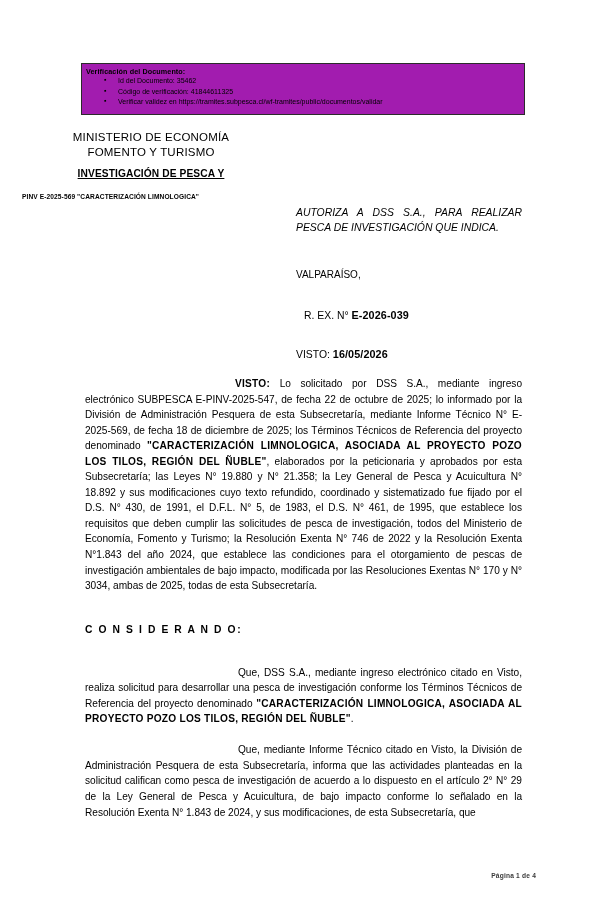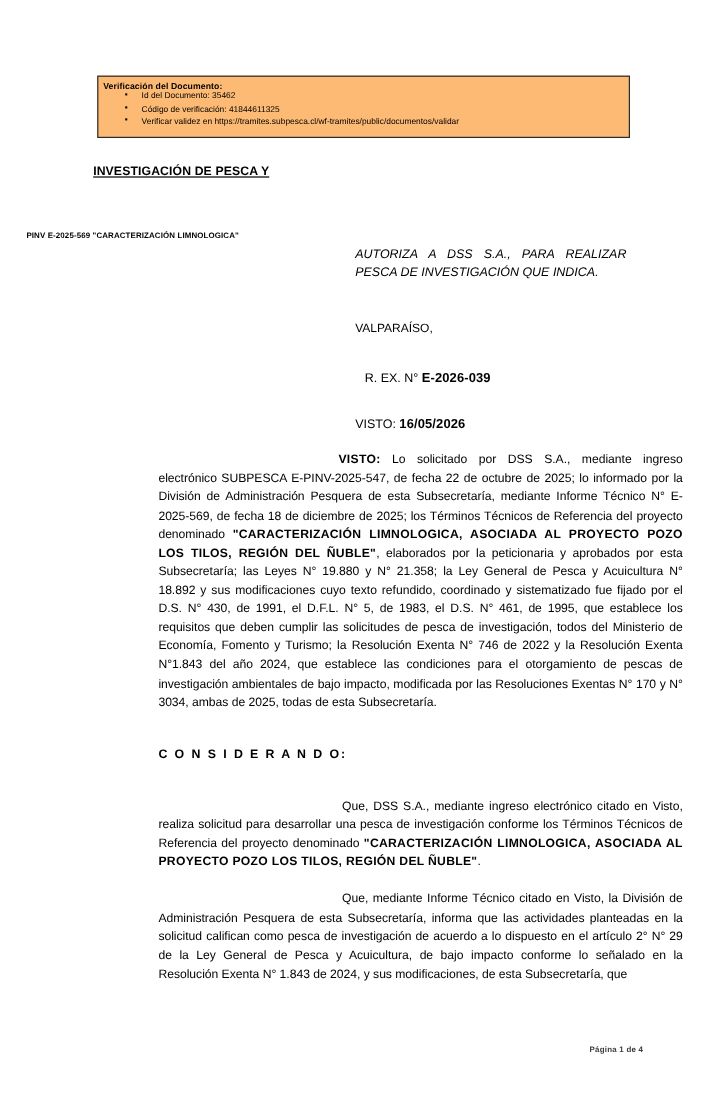--- a/index.html
+++ b/index.html
@@ -19,21 +19,21 @@
   
   .verif-box {
     position: absolute;
     left: 81px;
     top: 63px;
     width: 444px;
     height: 52px;
     border: 1px solid #2b2b2b;
     box-sizing: border-box;
     overflow: hidden;
-    background: #fdba74;
+    background: #a21caf;
   }
   .verif-title {
     font-size: 7.2px;
     font-weight: bold;
     letter-spacing: 0.1px;
     margin: 3px 0 0 4px;
     white-space: nowrap;
   }
   .verif-list {
     margin: 0;
@@ -127,21 +127,20 @@
     top: 348px;
     font-size: 10.4px;
   }
 
   
   .body-wrap {
     position: absolute;
     left: 85px;
     top: 376px;
     width: 437px;
-    margin-left: 47px;
   }
   p.para {
     margin: 0;
     font-size: 10.15px;
     line-height: 15.55px;
     text-align: justify;
     text-align-last: left;
     letter-spacing: -0.02px;
   }
   p.para + p.para { margin-top: 15.5px; }
@@ -178,20 +177,24 @@
 <div class="verif-box">
   <div class="verif-title">Verificación del Documento:</div>
   <ul class="verif-list">
     <li>Id del Documento: 35462</li>
     <li>Código de verificación: 41844611325</li>
     <li>Verificar validez en https://tramites.subpesca.cl/wf-tramites/public/documentos/validar</li>
   </ul>
 </div>
 
 <div class="left-head">
+  <div class="ministerio">
+    <div>MINISTERIO DE ECONOMÍA</div>
+    <div>FOMENTO Y TURISMO</div>
+  </div>
   <div class="subsecretaria">
     <div>INVESTIGACIÓN DE PESCA Y</div>
   </div>
 </div>
 <div class="pinv-label">PINV E-2025-569 "CARACTERIZACIÓN LIMNOLOGICA"</div>
 
 <div class="right-head">
   <div class="autoriza">AUTORIZA A DSS S.A., PARA REALIZAR PESCA DE INVESTIGACIÓN QUE INDICA.</div>
 </div>
 <div class="valparaiso">VALPARAÍSO,</div>

